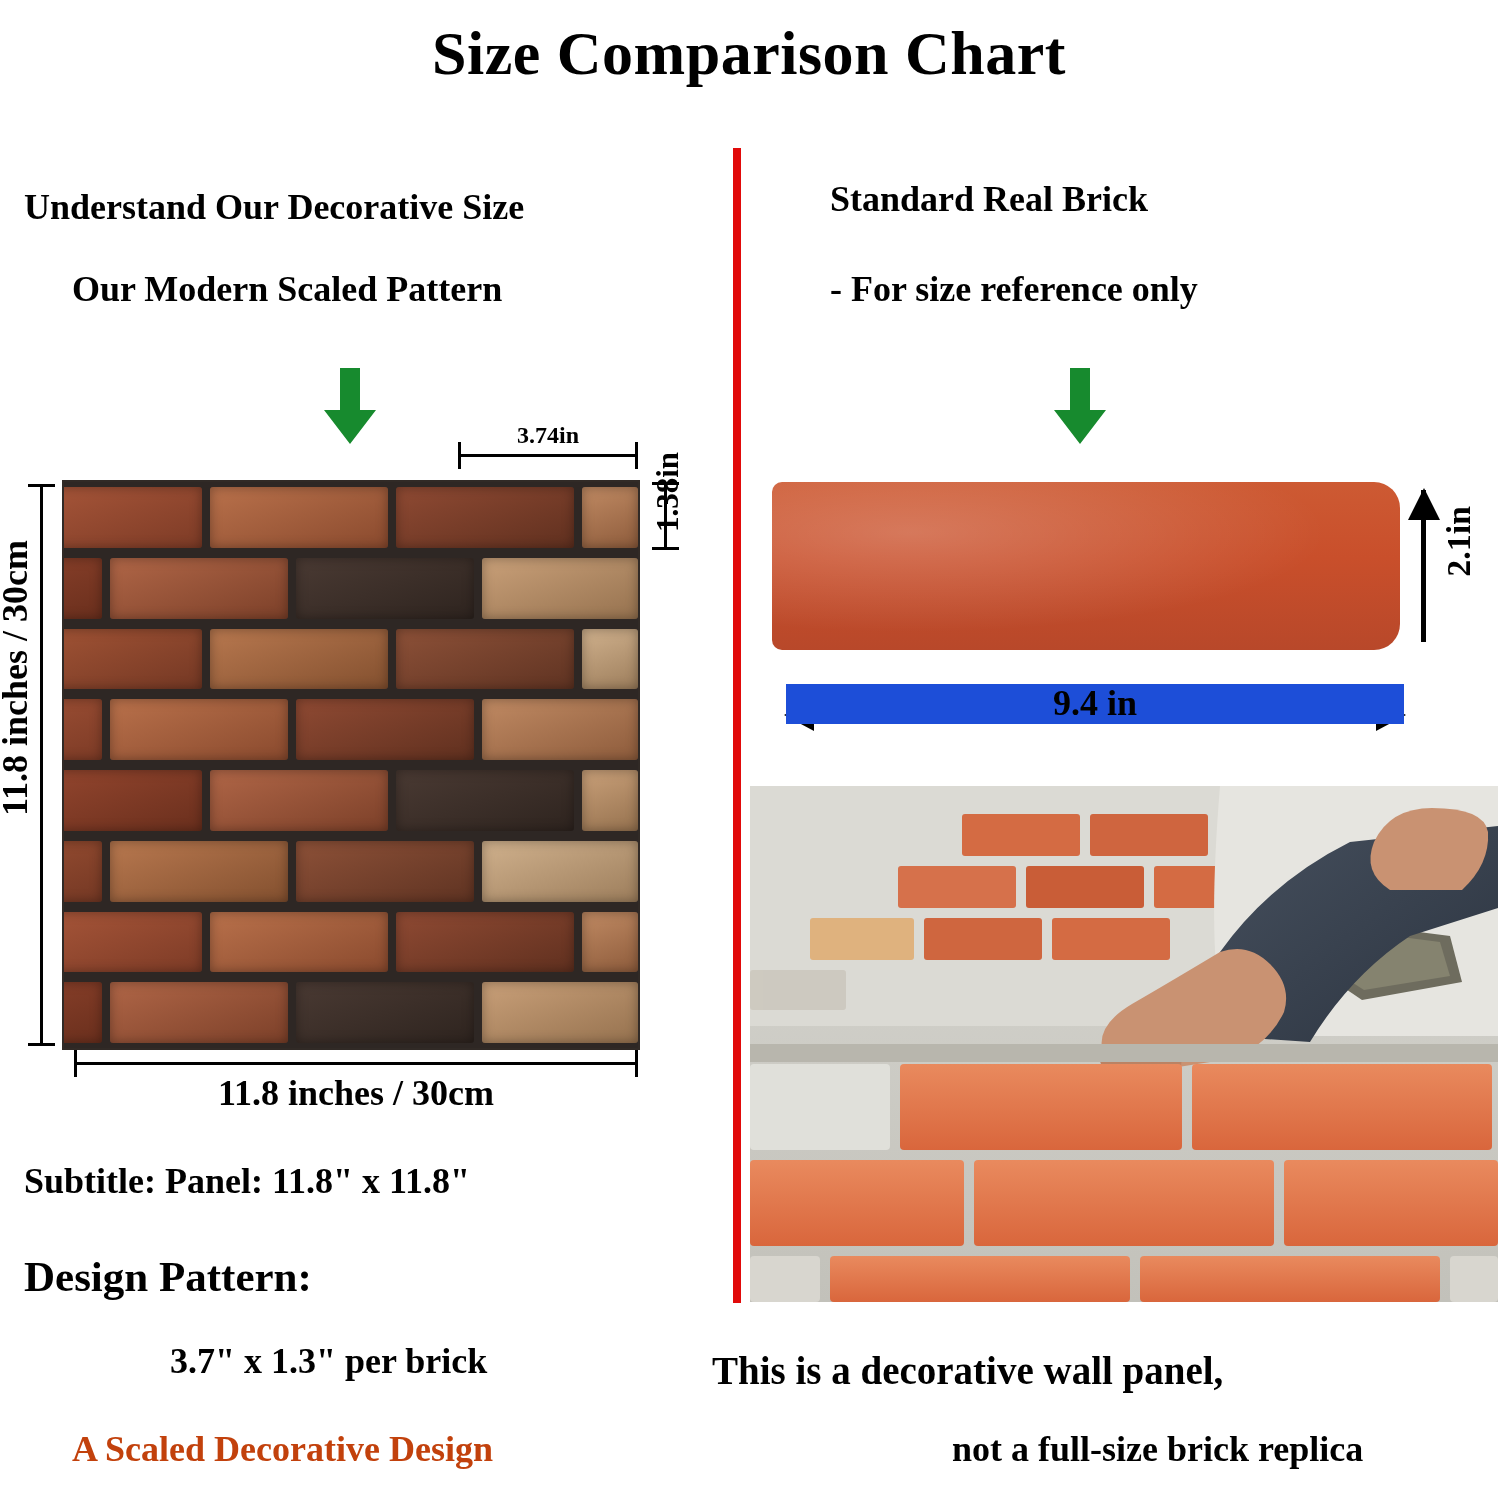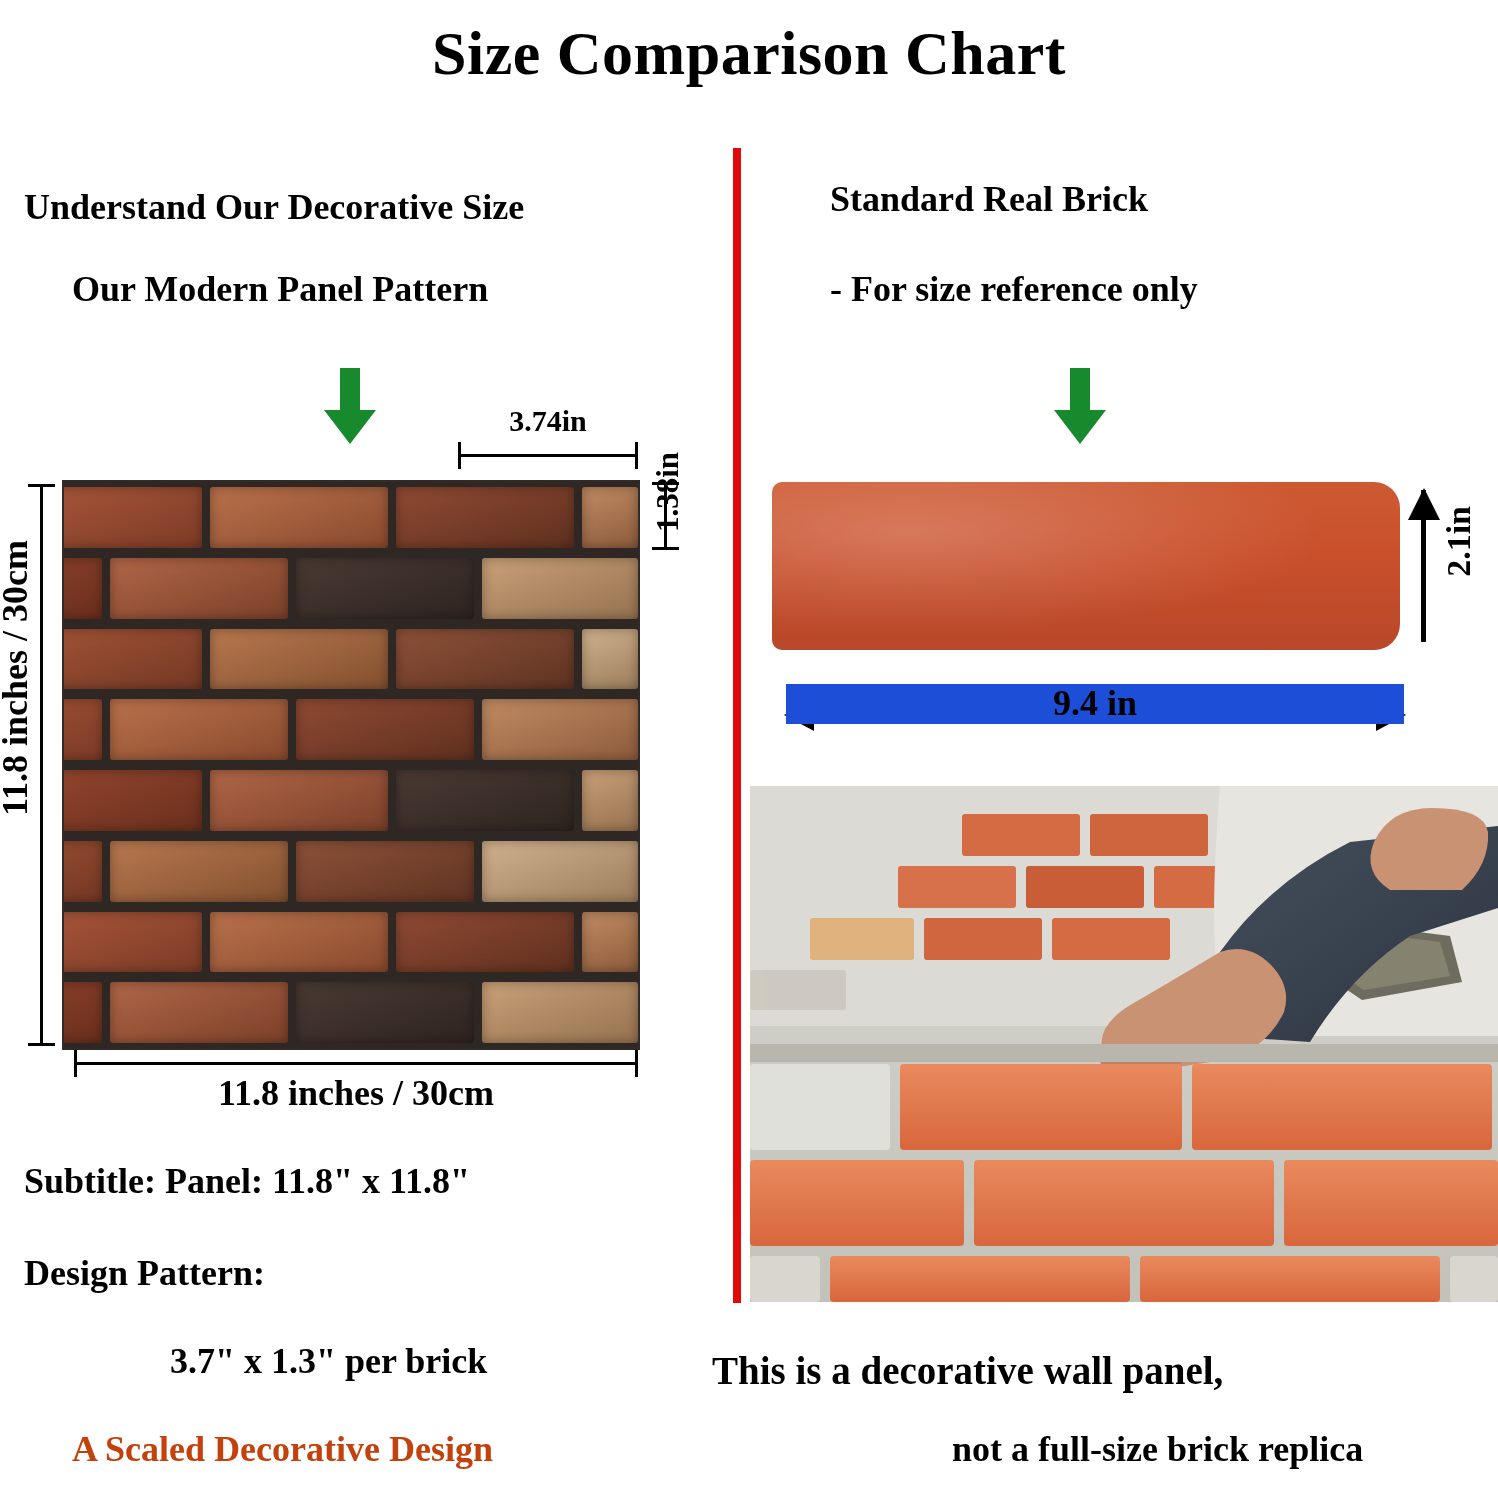--- a/index.html
+++ b/index.html
@@ -99,24 +99,24 @@
     top: -12px;
     width: 3px;
     height: 27px;
     background: #000;
   }
   .dim-top-line::before { left: 0; }
   .dim-top-line::after { right: 0; }
   .dim-top-label {
     position: absolute;
     left: 458px;
-    top: 404px;
+    top: 422px;
     width: 180px;
     text-align: center;
-    font-size: 30px;
+    font-size: 24px;
     font-weight: bold;
   }
 
   .dim-right-line {
     position: absolute;
     left: 664px;
     top: 482px;
     width: 3px;
     height: 68px;
     background: #000;
@@ -203,21 +203,21 @@
     position: absolute;
     left: 24px;
     top: 1160px;
     font-size: 36px;
     font-weight: bold;
   }
   .left-design {
     position: absolute;
     left: 24px;
     top: 1252px;
-    font-size: 36px;
+    font-size: 43px;
     font-weight: bold;
   }
   .left-design2 {
     position: absolute;
     left: 170px;
     top: 1340px;
     font-size: 36px;
     font-weight: bold;
   }
   .left-scaled {
@@ -349,21 +349,21 @@
     font-weight: bold;
   }
 </style>
 </head>
 <body>
 
 <div class="title">Size Comparison Chart</div>
 <div class="divider"></div>
 
 <div class="left-head1">Understand Our Decorative Size</div>
-<div class="left-head2">Our Modern Panel Pattern</div>
+<div class="left-head2">Our Modern Scaled Pattern</div>
 
 <div class="arrow-left">
   <svg width="56" height="78" viewBox="0 0 56 78">
     <polygon points="18,0 38,0 38,42 54,42 28,76 2,42 18,42" fill="#178a2e"></polygon>
   </svg>
 </div>
 
 <div class="dim-top-label">3.74in</div>
 <div class="dim-top-line"></div>
 

